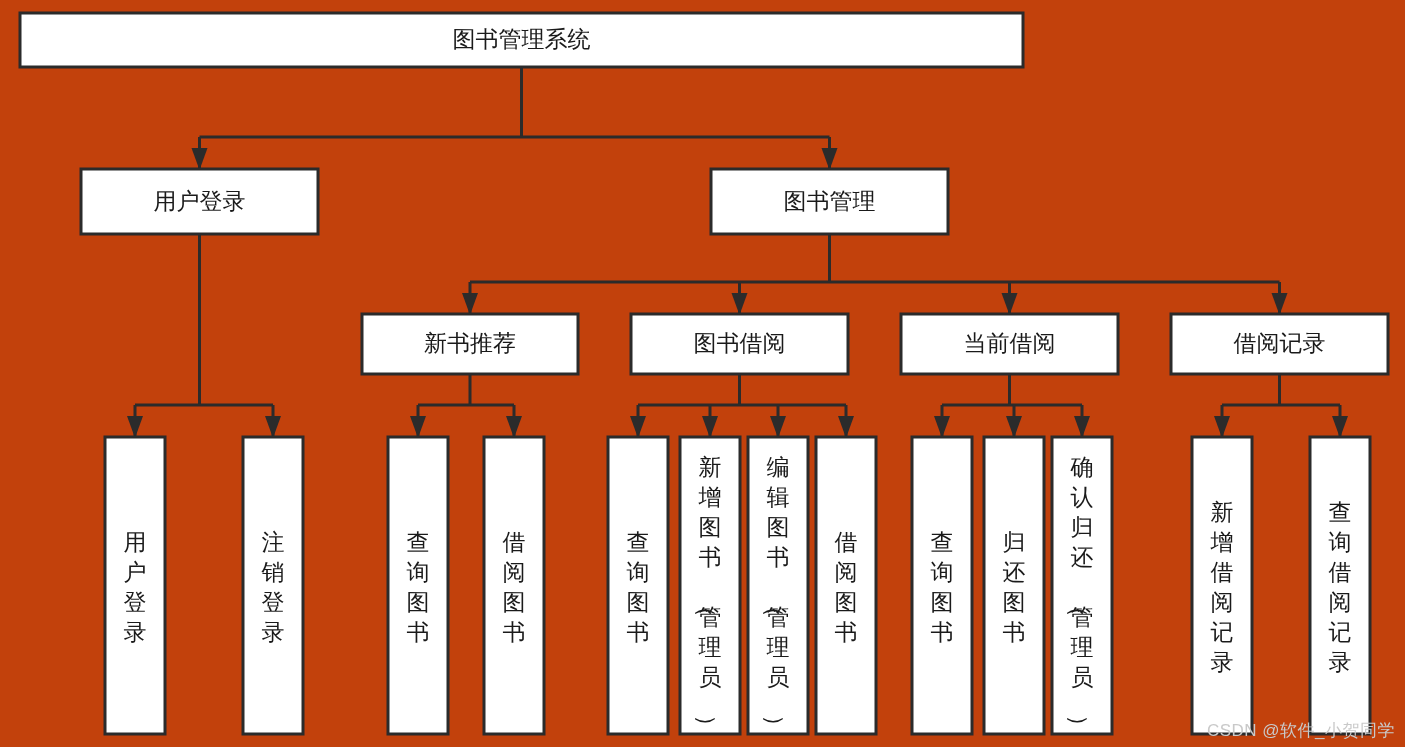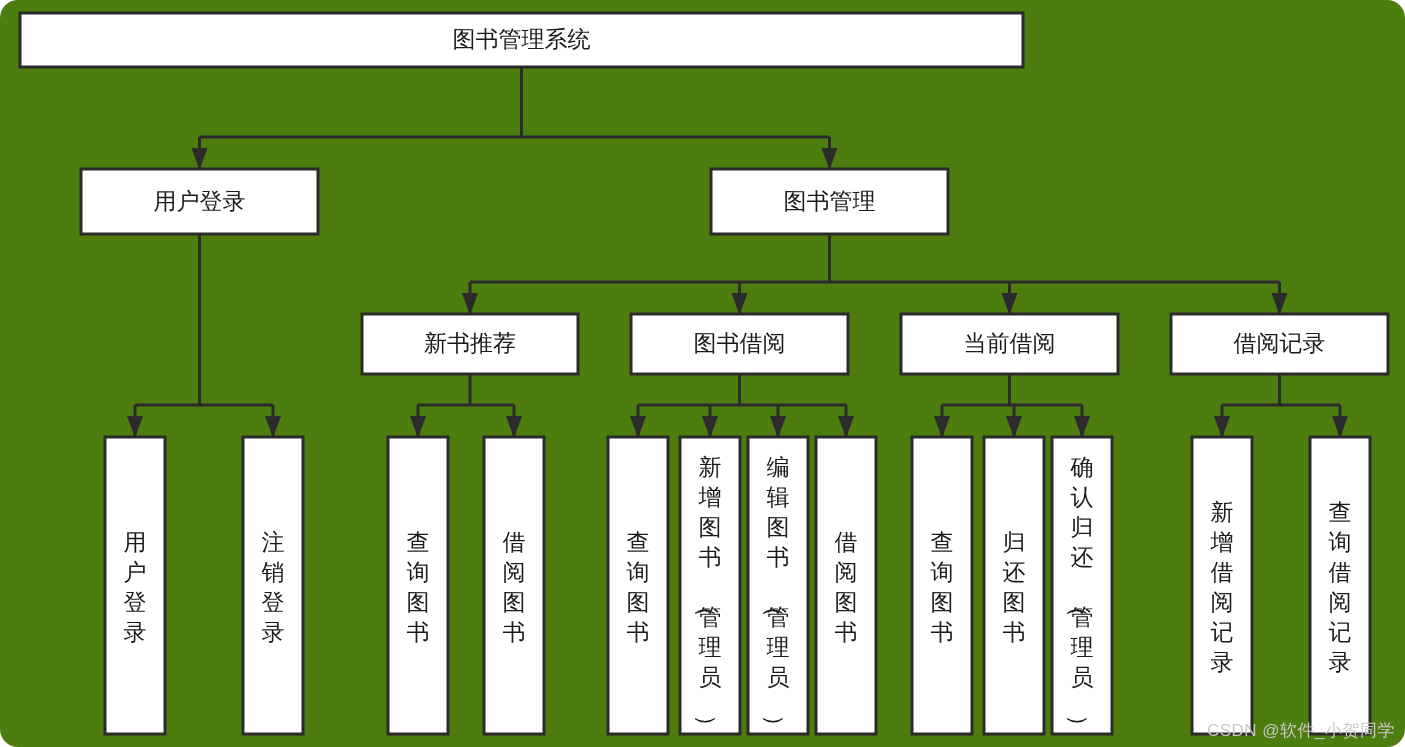--- a/index.html
+++ b/index.html
@@ -7,23 +7,22 @@
     padding: 0;
     background: #ffffff;
   }
   body {
     font-family: "Liberation Sans", "DejaVu Sans", sans-serif;
   }
   #stage {
     position: relative;
     width: 1405px;
     height: 747px;
-    background: #4d7c0f;
+    background: #c2410c;
     overflow: hidden;
-    border-radius: 18px;
   }
   svg#diagram {
     position: absolute;
     left: 0;
     top: 0;
     width: 1405px;
     height: 747px;
     display: block;
   }
   .node-rect {

